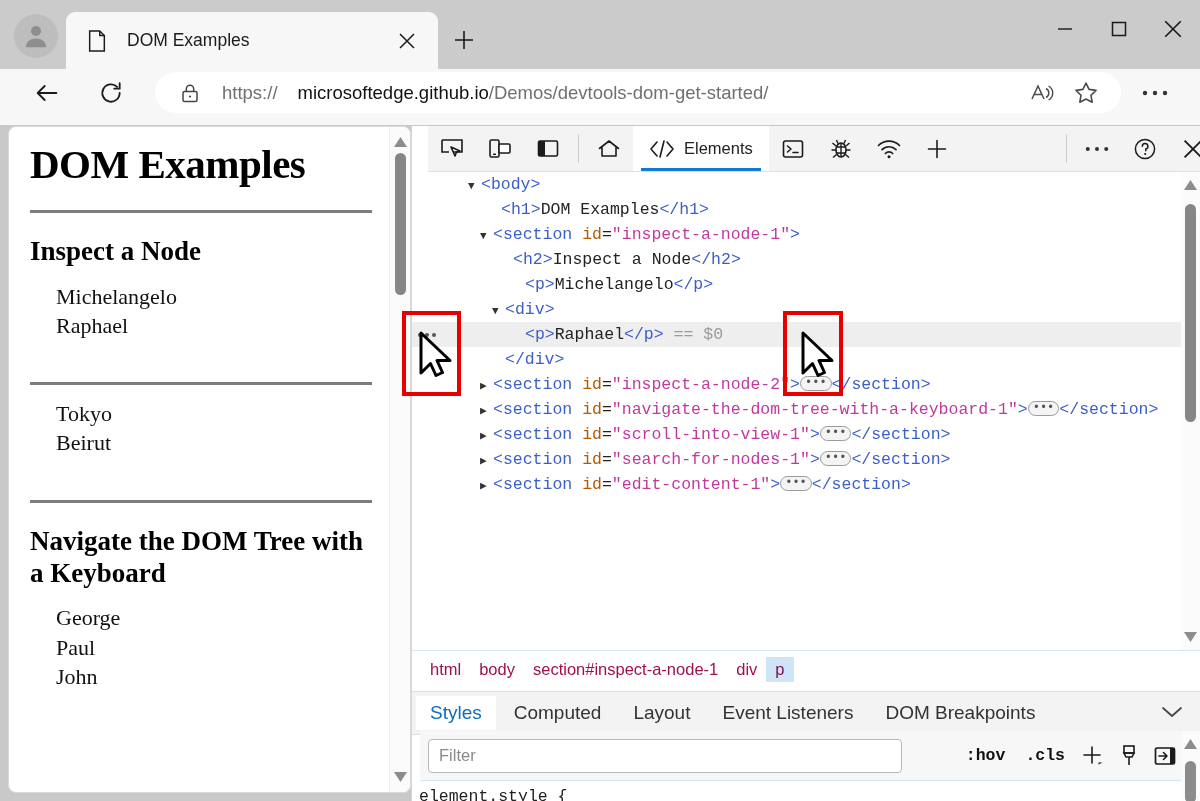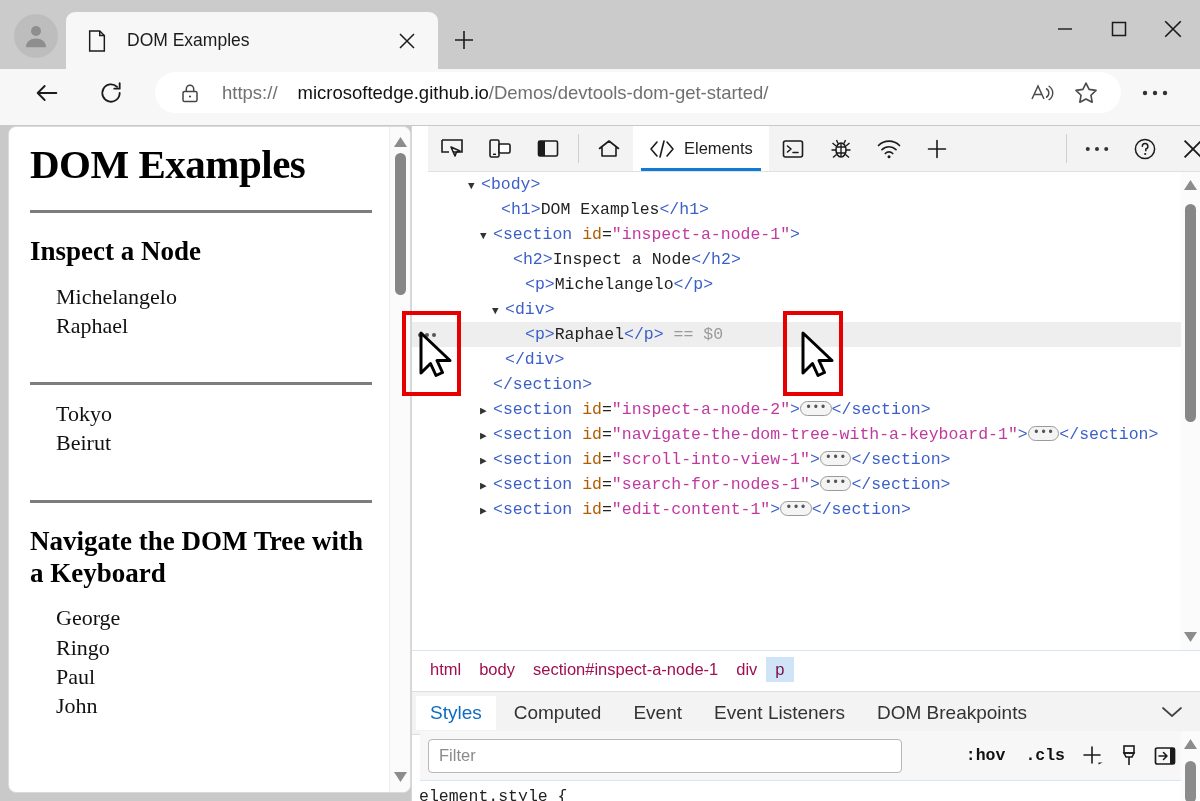--- a/index.html
+++ b/index.html
@@ -338,21 +338,20 @@
       <ul class="page-list">
         <li>Tokyo</li>
         <li>Beirut</li>
       </ul>
       <div class="spacer-b"></div>
       <hr class="page-hr">
 
       <div class="page-h2">Navigate the DOM Tree with a Keyboard</div>
       <ul class="page-list">
         <li>George</li>
-        <li>Ringo</li>
         <li>Paul</li>
         <li>John</li>
       </ul>
     </div>
 
     <div class="page-sb">
       <svg class="sb-arrow up" viewBox="0 0 13 10">
           <path d="M6.5 0L13 10H0z" fill="#8c8c8c"></path>
         </svg>
       <div class="sb-thumb" style="top:26px;height:142px"></div>
@@ -452,21 +451,20 @@
         <div class="dom-row"><span class="ind" style="width: 62px;"></span><span class="tri">▼</span><span class="punc">&lt;</span><span class="tag">section</span><span class=""> </span><span class="attrn">id</span><span class="txt">=</span><span class="attrv">"inspect-a-node-1"</span><span class="punc">&gt;</span></div>
         <div class="dom-row"><span class="ind" style="width: 82px;"></span><span class="tri"></span><span class="punc">&lt;</span><span class="tag">h2</span><span class="punc">&gt;</span><span class="txt">Inspect a Node</span><span class="punc">&lt;/</span><span class="tag">h2</span><span class="punc">&gt;</span></div>
         <div class="dom-row"><span class="ind" style="width: 94px;"></span><span class="tri"></span><span class="punc">&lt;</span><span class="tag">p</span><span class="punc">&gt;</span><span class="txt">Michelangelo</span><span class="punc">&lt;/</span><span class="tag">p</span><span class="punc">&gt;</span></div>
         <div class="dom-row"><span class="ind" style="width: 74px;"></span><span class="tri">▼</span><span class="punc">&lt;</span><span class="tag">div</span><span class="punc">&gt;</span></div>
         <div class="dom-row selected"><span class="dots">
             <i></i>
             <i></i>
             <i></i>
           </span><span class="ind" style="width: 94px;"></span><span class="tri"></span><span class="punc">&lt;</span><span class="tag">p</span><span class="punc">&gt;</span><span class="txt">Raphael</span><span class="punc">&lt;/</span><span class="tag">p</span><span class="punc">&gt;</span><span class=""> </span><span class="eq">== $0</span></div>
         <div class="dom-row"><span class="ind" style="width: 74px;"></span><span class="tri"></span><span class="punc">&lt;/</span><span class="tag">div</span><span class="punc">&gt;</span></div>
-        <div class="dom-row"><span class="ind" style="width: 62px;"></span><span class="tri"></span><span class="punc">&lt;/</span><span class="tag">section</span><span class="punc">&gt;</span></div>
         <div class="dom-row"><span class="ind" style="width: 62px;"></span><span class="tri">▶</span><span class="punc">&lt;</span><span class="tag">section</span><span class=""> </span><span class="attrn">id</span><span class="txt">=</span><span class="attrv">"inspect-a-node-2"</span><span class="punc">&gt;</span><span class="badge">•••</span><span class="punc">&lt;/</span><span class="tag">section</span><span class="punc">&gt;</span></div>
         <div class="dom-row"><span class="ind" style="width: 62px;"></span><span class="tri">▶</span><span class="punc">&lt;</span><span class="tag">section</span><span class=""> </span><span class="attrn">id</span><span class="txt">=</span><span class="attrv">"navigate-the-dom-tree-with-a-keyboard-1"</span><span class="punc">&gt;</span><span class="badge">•••</span><span class="punc">&lt;/</span><span class="tag">section</span><span class="punc">&gt;</span></div>
         <div class="dom-row"><span class="ind" style="width: 62px;"></span><span class="tri">▶</span><span class="punc">&lt;</span><span class="tag">section</span><span class=""> </span><span class="attrn">id</span><span class="txt">=</span><span class="attrv">"scroll-into-view-1"</span><span class="punc">&gt;</span><span class="badge">•••</span><span class="punc">&lt;/</span><span class="tag">section</span><span class="punc">&gt;</span></div>
         <div class="dom-row"><span class="ind" style="width: 62px;"></span><span class="tri">▶</span><span class="punc">&lt;</span><span class="tag">section</span><span class=""> </span><span class="attrn">id</span><span class="txt">=</span><span class="attrv">"search-for-nodes-1"</span><span class="punc">&gt;</span><span class="badge">•••</span><span class="punc">&lt;/</span><span class="tag">section</span><span class="punc">&gt;</span></div>
         <div class="dom-row"><span class="ind" style="width: 62px;"></span><span class="tri">▶</span><span class="punc">&lt;</span><span class="tag">section</span><span class=""> </span><span class="attrn">id</span><span class="txt">=</span><span class="attrv">"edit-content-1"</span><span class="punc">&gt;</span><span class="badge">•••</span><span class="punc">&lt;/</span><span class="tag">section</span><span class="punc">&gt;</span></div>
       </div>
 
     <div class="dom-sb">
       <svg style="position:absolute;left:3px;top:8px;width:13px;height:10px" viewBox="0 0 13 10">
           <path d="M6.5 0L13 10H0z" fill="#8c8c8c"></path>
@@ -481,21 +479,21 @@
         <span class="crumb">html</span>
         <span class="crumb">body</span>
         <span class="crumb">section#inspect-a-node-1</span>
         <span class="crumb">div</span>
         <span class="crumb active">p</span>
       </div>
 
     <div class="sb-tabs" id="sb-tabs">
       <span class="sb-tab active">Styles</span>
         <span class="sb-tab">Computed</span>
-        <span class="sb-tab">Event</span>
+        <span class="sb-tab">Layout</span>
         <span class="sb-tab">Event Listeners</span>
         <span class="sb-tab">DOM Breakpoints</span>
         <span class="sb-chevron">
         <svg width="22" height="14" viewBox="0 0 22 14">
           <path d="M2 3l9 8 9-8" fill="none" stroke="#444" stroke-width="1.7" stroke-linecap="round" stroke-linejoin="round"></path>
         </svg>
       </span>
     </div>
 
     <div class="filter-row">

